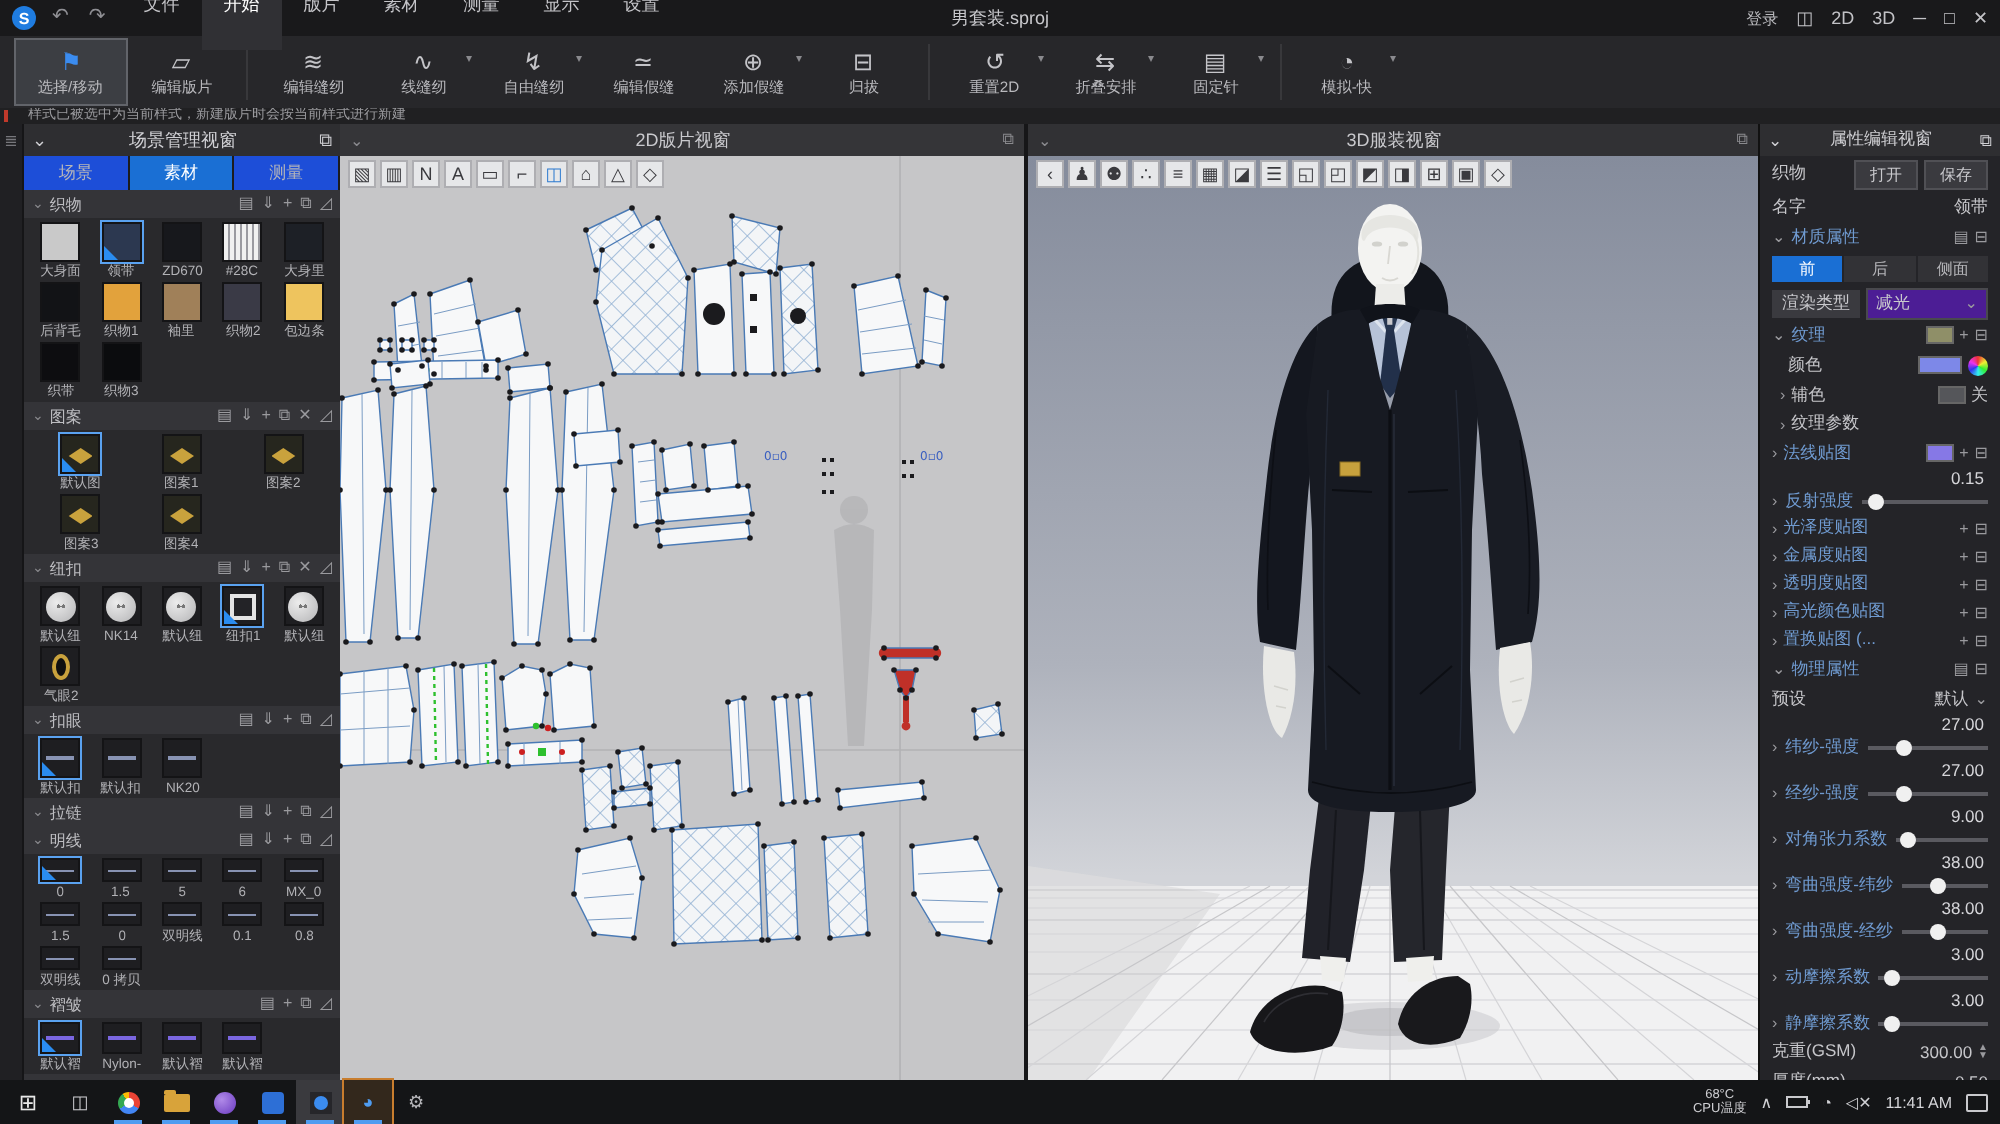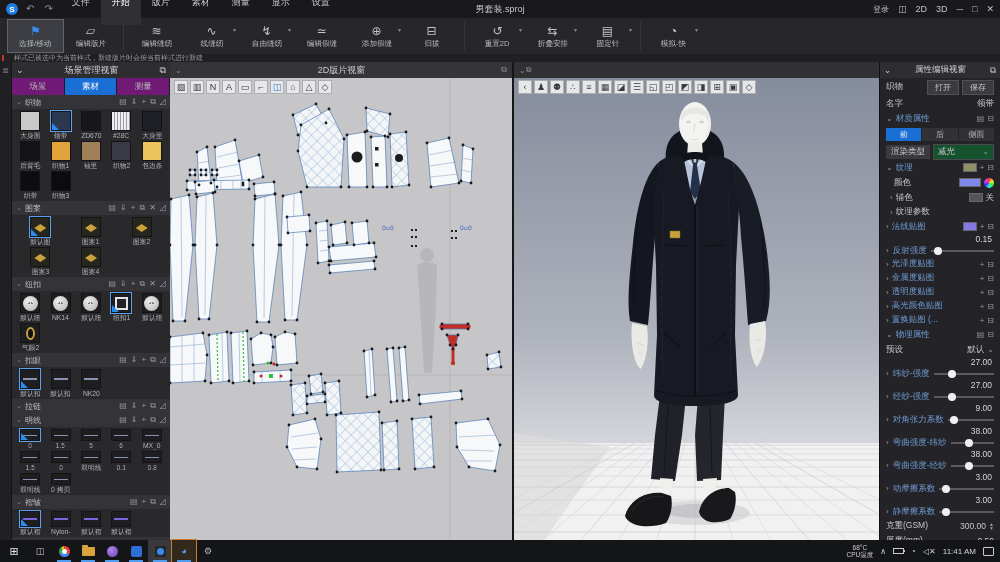--- a/index.html
+++ b/index.html
@@ -28,21 +28,21 @@
 .statusline{position:absolute;top:54px;left:0;right:0;height:8px;background:#202022;font-size:7px;line-height:8px;color:#9a9a9e;padding-left:14px;z-index:28}
 .statusline::before{content:"";position:absolute;left:2px;top:1px;bottom:1px;width:2px;background:#c0392b}
 
 .main{position:absolute;top:62px;left:0;right:0;height:478px;display:flex}
 .edge{width:12px;background:#202023;border-right:1px solid #151517;color:#77777c;font-size:8px;text-align:center;padding-top:4px}
 
 .lp{width:158px;background:#29292c;display:flex;flex-direction:column;overflow:hidden}
 .lp-h{height:16px;background:#2e2e31;color:#cfcfd3;display:flex;align-items:center;padding:0 4px;font-size:9px}
 .lp-h .mid{flex:1;text-align:center}
 .lp-tabs{height:17px;display:flex}
-.lp-tab{flex:1;display:flex;align-items:center;justify-content:center;font-size:8.5px;color:#b5b5b9;background:#701a75;border-right:1px solid #1c1c1e}
+.lp-tab{flex:1;display:flex;align-items:center;justify-content:center;font-size:8.5px;color:#b5b5b9;background:#1d4ed8;border-right:1px solid #1c1c1e}
 .lp-tab.on{background:#1a6fd4;color:#fff}
 .lp-sub{height:20px;display:flex;align-items:center;gap:4px;padding:0 6px;background:#29292c}
 .lp-pill{flex:1;height:14px;display:flex;align-items:center;justify-content:center;font-size:8.5px;color:#b5b5b9;border:1px solid #48484c}
 .lp-pill.on{background:#1a6fd4;border-color:#1a6fd4;color:#fff}
 .sec-h{height:14px;background:#343438;display:flex;align-items:center;padding:0 4px;font-size:8px;color:#bdbdc1;flex:none}
 .sec-h .car{color:#88888c;margin-right:3px;font-size:7px}
 .sec-h .ics{margin-left:auto;display:flex;gap:4px;color:#9a9a9e;font-size:8px}
 .items{display:grid;grid-template-columns:repeat(5,1fr);gap:1px 2px;padding:2px 4px 1px;flex:none}
 .items.c5{grid-template-columns:repeat(3,1fr)}
 .it{display:flex;flex-direction:column;align-items:center}
@@ -86,21 +86,21 @@
 .bluetxt{color:#6f9ad0}
 .rbtn{background:#3a3a3f;border:1px solid #505055;color:#c9c9cd;font-size:8px;padding:1px 7px}
 .mi{color:#9a9a9e;font-size:8px}
 .chip{width:14px;height:9px;border:1px solid #666;flex:none}
 .chip.wide{width:22px}
 .wheel{width:10px;height:10px;border-radius:50%;background:conic-gradient(#e33,#ee3,#3e3,#3ee,#33e,#e3e,#e33);flex:none}
 .ftabs{display:flex;padding:2px 6px;gap:1px;flex:none}
 .ftab{flex:1;height:13px;display:flex;align-items:center;justify-content:center;background:#323236;color:#b5b5b9;font-size:8px}
 .ftab.on{background:#1a6fd4;color:#fff}
 .lblbox{background:#3a3a3f;padding:1px 5px;color:#c9c9cd}
-.ddbox{flex:1;background:#14532d;border:1px solid #49494e;display:flex;align-items:center;padding:1px 4px;color:#c9c9cd}
+.ddbox{flex:1;background:#4c1d95;border:1px solid #49494e;display:flex;align-items:center;padding:1px 4px;color:#c9c9cd}
 .ddbox .cv{flex:1}
 .valrow{text-align:right;padding:0 8px;color:#d5d5d9;font-size:8.5px;height:10px;line-height:10px;flex:none}
 .srow{display:flex;align-items:center;padding:0 6px;gap:4px;height:13px;flex:none}
 .slider{flex:1;height:2px;background:#5a5a60;position:relative}
 .knob{position:absolute;top:-3px;width:8px;height:8px;border-radius:50%;background:#f0f0f0;margin-left:-4px}
 .spin{display:flex;flex-direction:column;font-size:5px;line-height:4px;color:#9a9a9e}
 
 .taskbar{position:absolute;left:0;right:0;bottom:0;height:22px;background:#141517;display:flex;align-items:center;z-index:40}
 .tb-start{width:28px;text-align:center;color:#e8e8e8;font-size:11px}
 .tb-app{width:24px;height:22px;display:flex;align-items:center;justify-content:center;position:relative}
@@ -933,20 +933,21 @@
             <text x="212" y="135" font-size="6" fill="#3a5fc0">0▫0</text>
             <text x="290" y="135" font-size="6" fill="#3a5fc0">0▫0</text>
           </g>
         </svg>
       </div>
     </div>
 
     <div class="v3d">
       <div class="vhead">
         <span class="hic">⌄</span>
+        <span class="mid">3D服装视窗</span>
         <span class="hic">⧉</span>
       </div>
       <div class="canvas3d">
         <div class="vtools" id="tools3d">
             <div class="vtb">‹</div>
             <div class="vtb">♟</div>
             <div class="vtb">⚉</div>
             <div class="vtb">∴</div>
             <div class="vtb">≡</div>
             <div class="vtb">▦</div>

